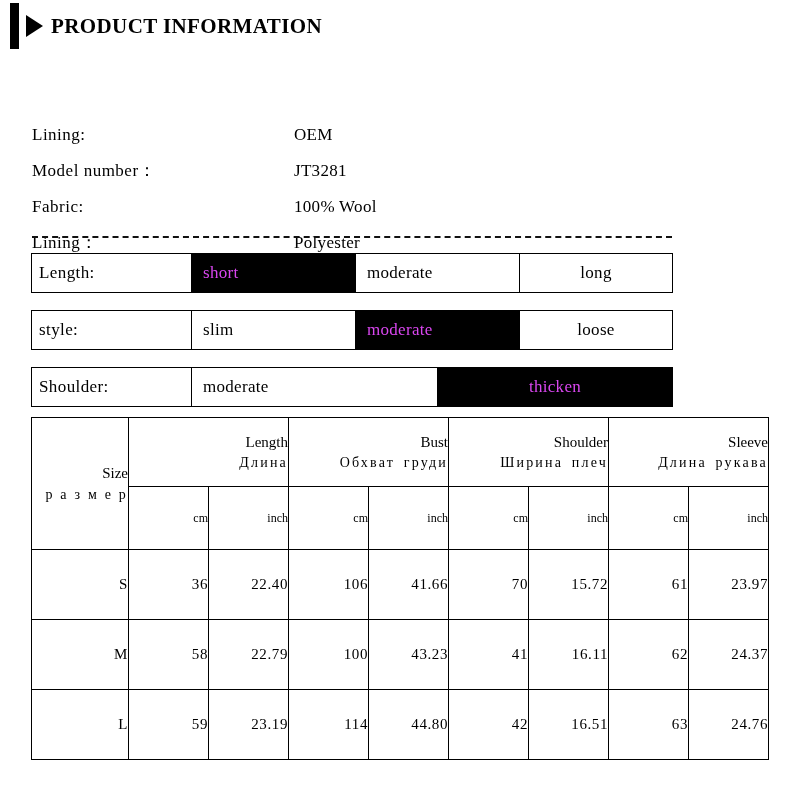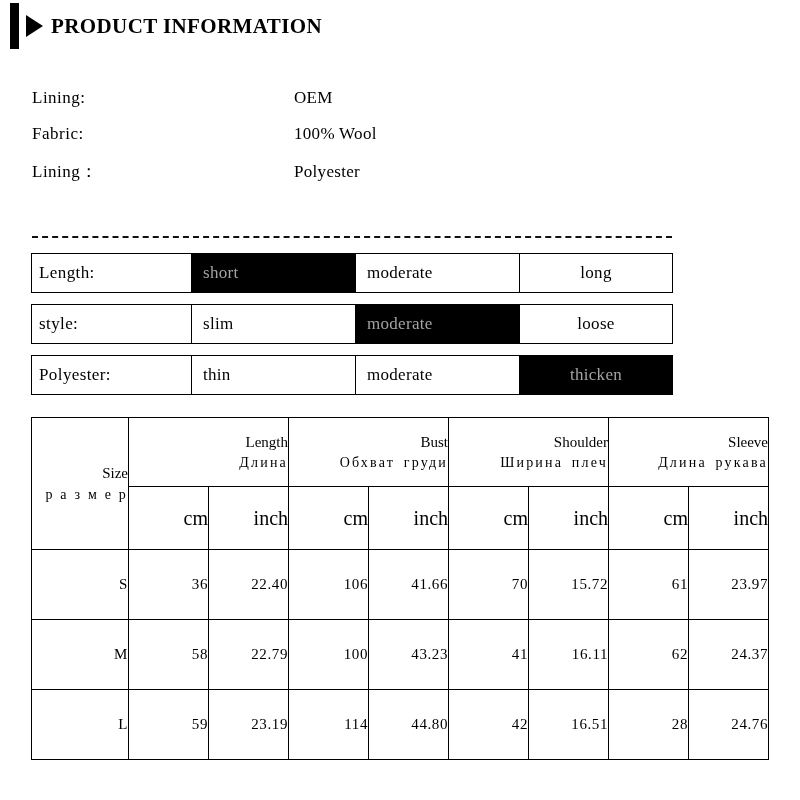--- a/index.html
+++ b/index.html
@@ -63,20 +63,21 @@
     align-items: baseline;
     height: 36px;
     font-size: 17px;
   }
   .spec-label {
     width: 262px;
     letter-spacing: 0.5px;
   }
   .spec-value {
     letter-spacing: 0.3px;
+    margin-top: 37px;
   }
 
   
   .divider {
     position: absolute;
     left: 32px;
     top: 236px;
     width: 640px;
     border-top: 2px dashed #111111;
   }
@@ -84,21 +85,21 @@
   
   .options {
     position: absolute;
     left: 31px;
     top: 253px;
     width: 642px;
   }
   .opt-row {
     display: flex;
     height: 40px;
-    margin-bottom: 11px;
+    margin-bottom: 17px;
     border: 1px solid #000000;
     box-sizing: border-box;
   }
   .opt-name {
     width: 159px;
     display: flex;
     align-items: center;
     padding-left: 7px;
     font-size: 17px;
     box-sizing: border-box;
@@ -113,21 +114,21 @@
     border-left: 1px solid #000000;
     box-sizing: border-box;
     letter-spacing: 0.3px;
   }
   .opt-cell.left-align {
     justify-content: flex-start;
     padding-left: 11px;
   }
   .opt-cell.selected {
     background: #000000;
-    color: #a3a3a3;
+    color: #d946ef;
   }
 
   
   .size-table {
     position: absolute;
     left: 31px;
     top: 417px;
     width: 737px;
     border-collapse: collapse;
     table-layout: fixed;
@@ -165,21 +166,21 @@
   .size-head .en {
     display: block;
   }
   .size-head .ru {
     display: block;
     font-size: 14px;
     letter-spacing: 2.2px;
   }
   .unit-row td {
     height: 56px;
-    font-size: 20px;
+    font-size: 12px;
   }
   .data-row td {
     height: 69px;
     font-size: 15px;
     letter-spacing: 0.6px;
   }
   .col-size { width: 97px; }
   .col-num  { width: 80px; }
 </style>
 </head>
@@ -190,20 +191,24 @@
   <div class="header-triangle"></div>
   <div class="header-title">PRODUCT INFORMATION</div>
 </div>
 
 <div class="specs">
   <div class="spec-row">
     <span class="spec-label">Lining:</span>
     <span class="spec-value">OEM</span>
   </div>
   <div class="spec-row">
+    <span class="spec-label">Model number：</span>
+    <span class="spec-value">JT3281</span>
+  </div>
+  <div class="spec-row">
     <span class="spec-label">Fabric:</span>
     <span class="spec-value">100% Wool</span>
   </div>
   <div class="spec-row">
     <span class="spec-label">Lining：</span>
     <span class="spec-value">Polyester</span>
   </div>
 </div>
 
 <div class="divider"></div>
@@ -218,22 +223,21 @@
   </div>
 
   <div class="opt-row">
     <div class="opt-name">style:</div>
     <div class="opt-cell left-align">slim</div>
     <div class="opt-cell left-align selected">moderate</div>
     <div class="opt-cell">loose</div>
   </div>
 
   <div class="opt-row">
-    <div class="opt-name">Polyester:</div>
-    <div class="opt-cell left-align">thin</div>
+    <div class="opt-name">Shoulder:</div>
     <div class="opt-cell left-align">moderate</div>
     <div class="opt-cell selected">thicken</div>
   </div>
 
 </div>
 
 <table class="size-table">
   <colgroup>
     <col class="col-size">
       <col class="col-num">
@@ -304,17 +308,17 @@
     </tr>
 
     <tr class="data-row">
       <td>L</td>
       <td>59</td>
       <td>23.19</td>
       <td>114</td>
       <td>44.80</td>
       <td>42</td>
       <td>16.51</td>
-      <td>28</td>
+      <td>63</td>
       <td>24.76</td>
     </tr>
   </tbody>
 </table>
 
 </body></html>

